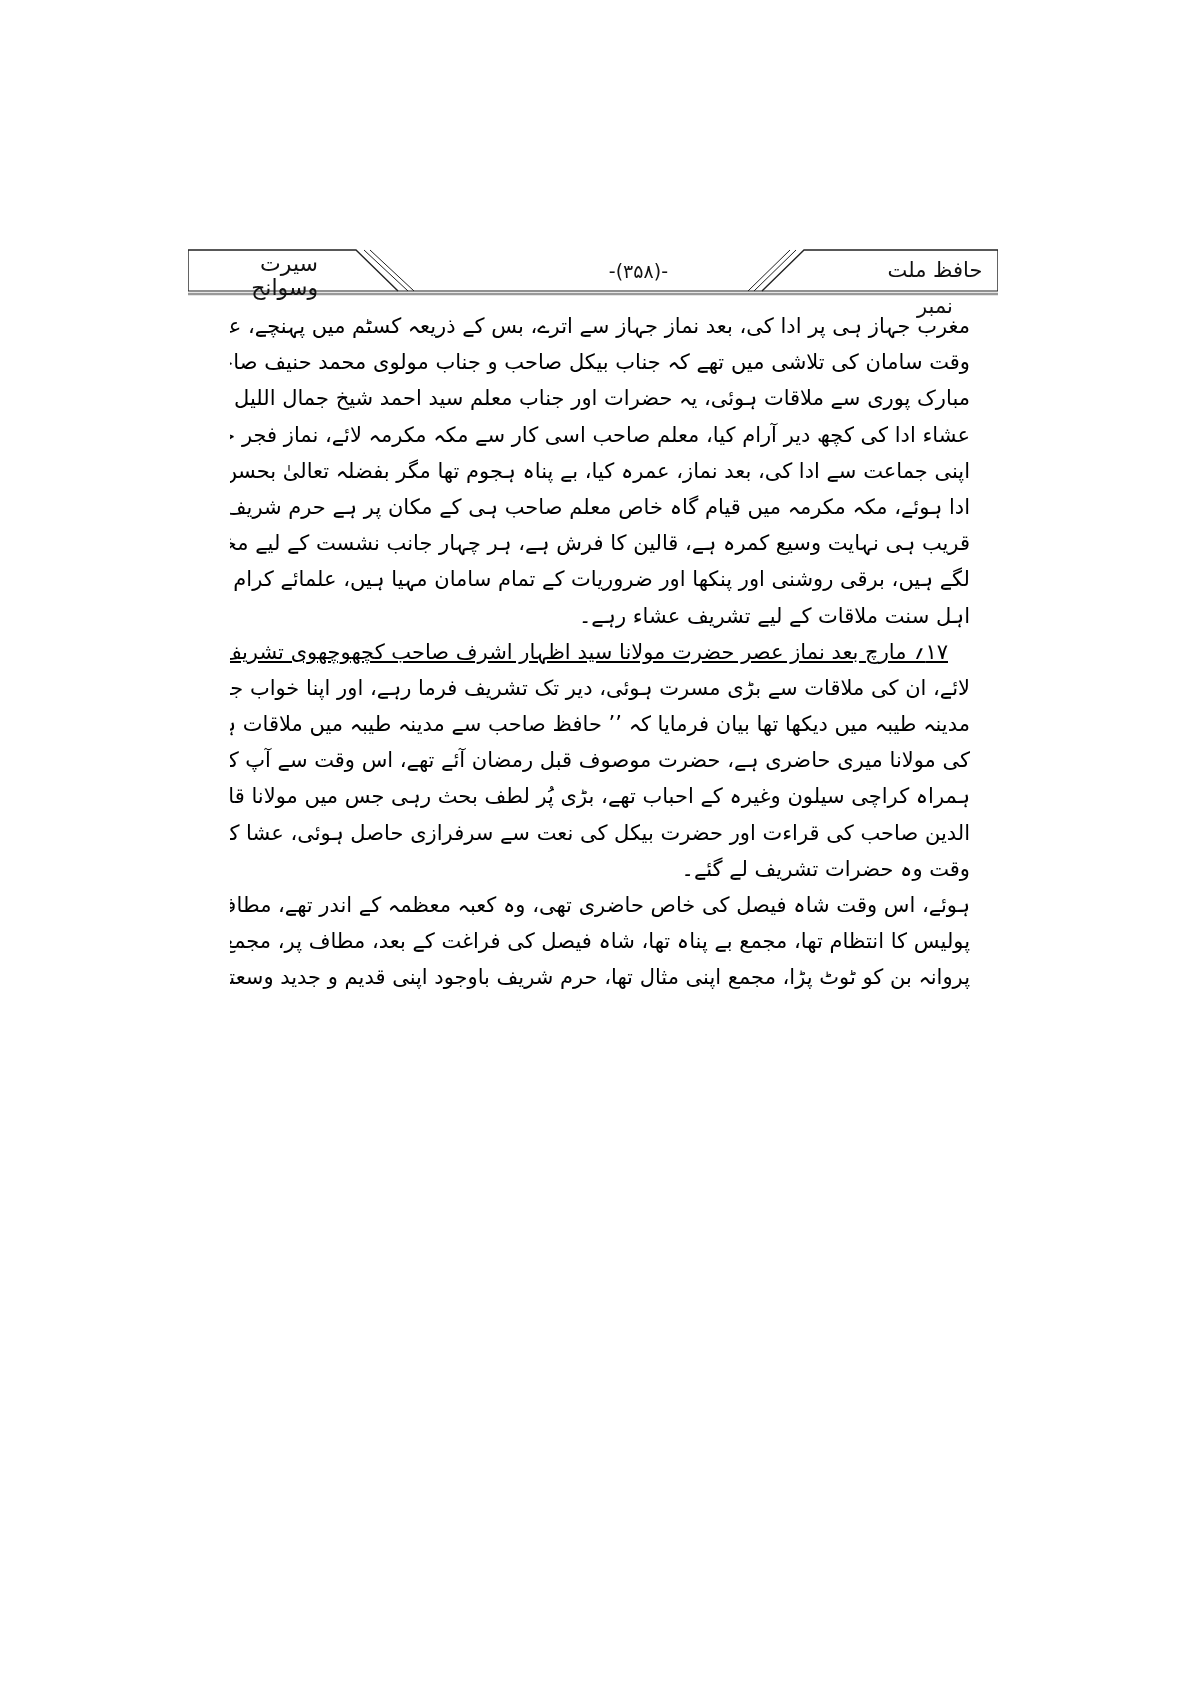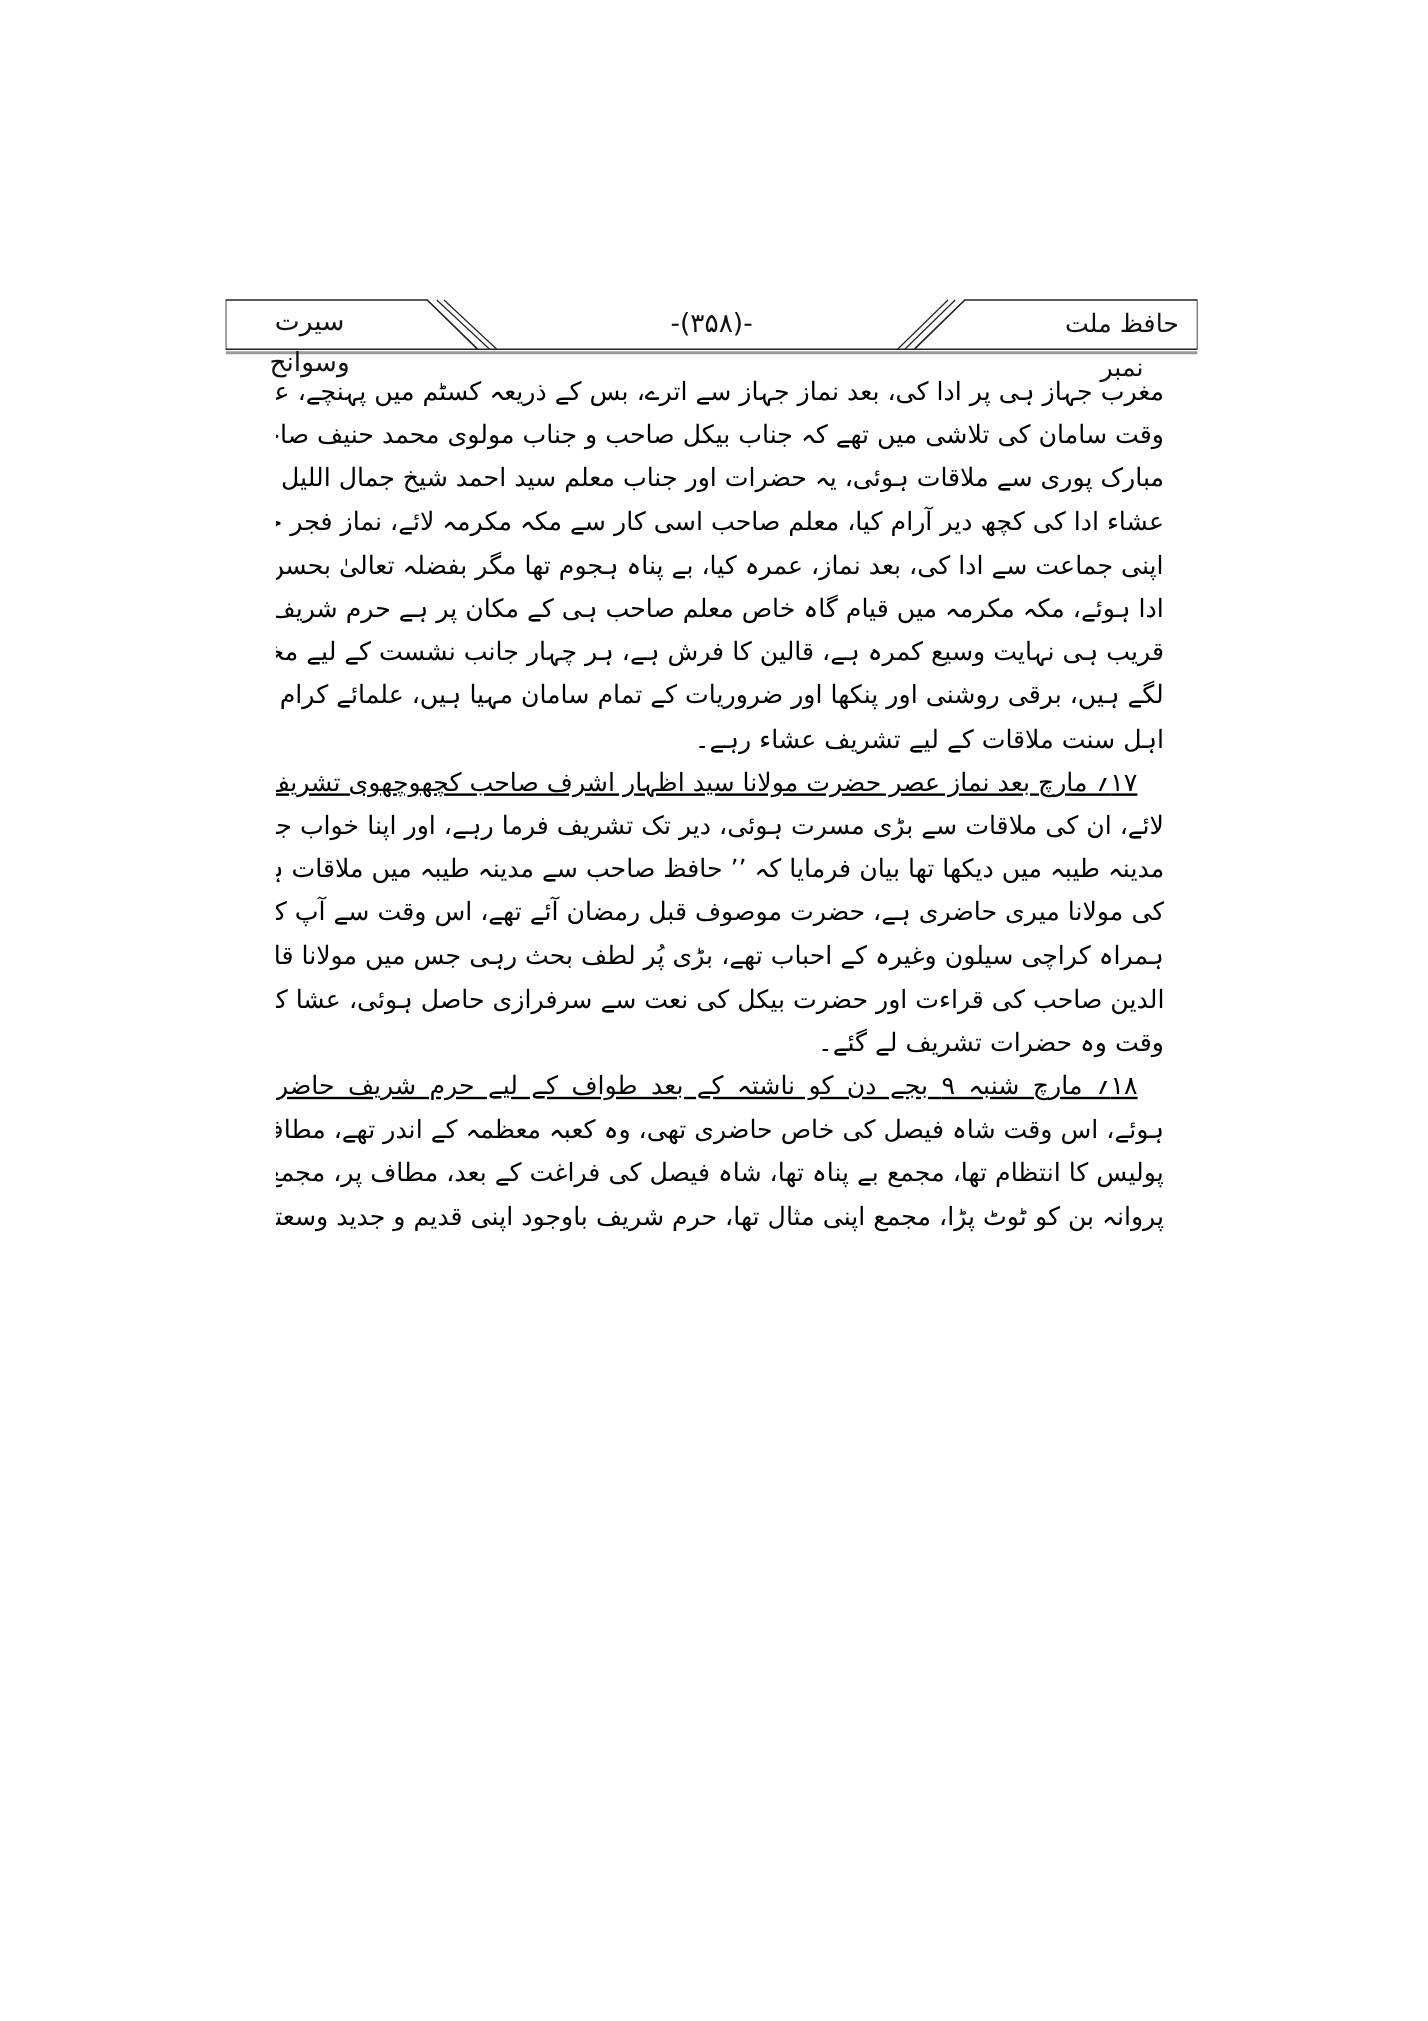--- a/index.html
+++ b/index.html
@@ -6,29 +6,29 @@
   body {
     width: 1190px; height: 1684px; position: relative; overflow: hidden;
     font-family: "DejaVu Sans", sans-serif; color: #111;
   }
   .header {
     position: absolute; left: 188px; top: 248px; width: 810px; height: 48px;
   }
   .header svg { position: absolute; left: 0; top: 0; }
   .header-left {
     position: absolute; left: 10px; top: 4px; width: 120px; height: 36px;
-    font-size: 22px; line-height: 34px; text-align: center; direction: rtl;
+    font-size: 22px; line-height: 24px; direction: rtl;
   }
   .header-right {
     position: absolute; right: 8px; top: 4px; width: 110px; height: 36px;
     font-size: 21px; line-height: 36px; text-align: center; direction: rtl;
   }
   .page-num {
     position: absolute; left: 330px; width: 150px; top: 6px; height: 34px;
-    font-size: 22px; line-height: 34px; text-align: center; direction: ltr;
+    font-size: 19px; line-height: 34px; text-align: right; direction: ltr;
   }
   .body-text {
     position: absolute; left: 230px; top: 308px; width: 740px;
     direction: rtl; text-align: justify; text-align-last: auto;
     font-family: "DejaVu Sans", sans-serif;
     font-size: 21px; line-height: 36.2px; color: #000;
   }
   .line { display: block; text-align: justify; text-align-last: justify; white-space: nowrap; overflow: hidden; height: 36.2px; }
   .line.last { text-align-last: right; }
   .line.indent { padding-right: 22px; text-decoration: underline; }
@@ -65,17 +65,16 @@
   <span class="line">قریب ہی نہایت وسیع کمرہ ہے، قالین کا فرش ہے، ہر چہار جانب نشست کے لیے مخملی تکیے</span>
   <span class="line">لگے ہیں، برقی روشنی اور پنکھا اور ضروریات کے تمام سامان مہیا ہیں، علمائے کرام واحباب</span>
   <span class="line last">اہل سنت ملاقات کے لیے تشریف عشاء رہے۔</span>
   <span class="line indent">۱۷؍ مارچ بعد نماز عصر حضرت مولانا سید اظہار اشرف صاحب کچھوچھوی تشریف</span>
   <span class="line">لائے، ان کی ملاقات سے بڑی مسرت ہوئی، دیر تک تشریف فرما رہے، اور اپنا خواب جو</span>
   <span class="line">مدینہ طیبہ میں دیکھا تھا بیان فرمایا کہ ’’ حافظ صاحب سے مدینہ طیبہ میں ملاقات ہوئی‘‘ اس</span>
   <span class="line">کی مولانا میری حاضری ہے، حضرت موصوف قبل رمضان آئے تھے، اس وقت سے آپ کا</span>
   <span class="line">ہمراہ کراچی سیلون وغیرہ کے احباب تھے، بڑی پُر لطف بحث رہی جس میں مولانا قاری مصلح</span>
   <span class="line">الدین صاحب کی قراءت اور حضرت بیکل کی نعت سے سرفرازی حاصل ہوئی، عشا کے</span>
   <span class="line last">وقت وہ حضرات تشریف لے گئے۔</span>
-  <span class="line indent">۱۸؍ مارچ شنبہ ۹ بجے دن کو ناشتہ کے بعد طواف کے لیے حرم شریف حاضر</span>
   <span class="line">ہوئے، اس وقت شاہ فیصل کی خاص حاضری تھی، وہ کعبہ معظمہ کے اندر تھے، مطاف خالی تھا،</span>
   <span class="line">پولیس کا انتظام تھا، مجمع بے پناہ تھا، شاہ فیصل کی فراغت کے بعد، مطاف پر، مجمع ٹھیک</span>
   <span class="line">پروانہ بن کو ٹوٹ پڑا، مجمع اپنی مثال تھا، حرم شریف باوجود اپنی قدیم و جدید وسعتوں کے</span>
 </div>
 
 </body></html>

